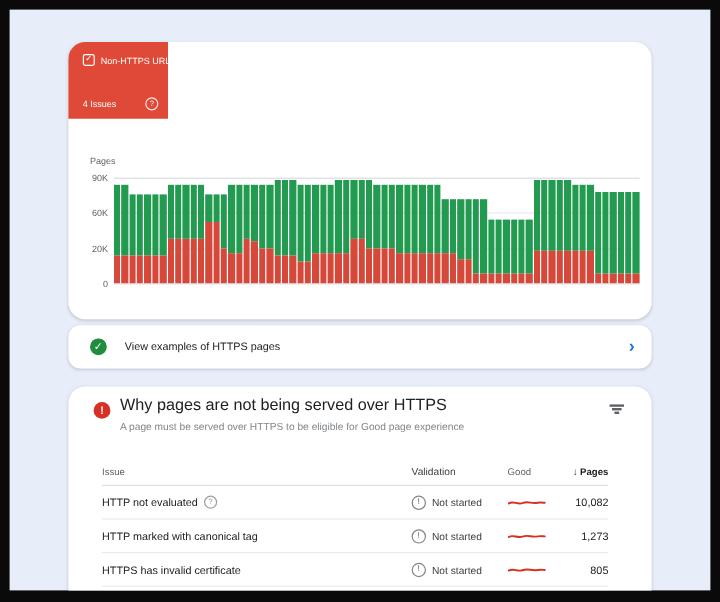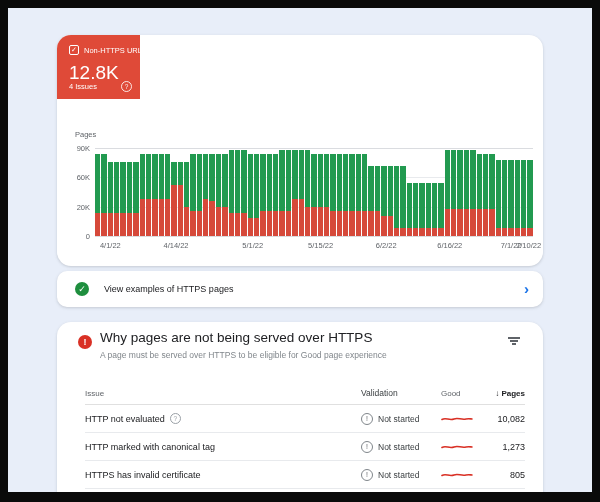--- a/index.html
+++ b/index.html
@@ -50,21 +50,21 @@
   .error-circle{position:absolute;left:21px;top:13px;width:14px;height:14px;border-radius:50%;
                 background:#d93025;color:#fff;font-size:9px;line-height:14px;text-align:center;font-weight:bold;}
   .issues-title{position:absolute;left:43px;top:8px;font-size:13.5px;color:#202124;}
   .issues-subtitle{position:absolute;left:43px;top:28px;font-size:8.5px;color:#80868b;}
   .filter-icon{position:absolute;right:23px;top:15px;width:12px;height:9px;cursor:pointer;}
   .filter-icon i{display:block;background:#5f6368;height:1.5px;margin:0 auto 1.5px auto;}
   .filter-icon i:nth-child(1){width:12px;}
   .filter-icon i:nth-child(2){width:8px;}
   .filter-icon i:nth-child(3){width:4px;}
 
-  .table{position:absolute;left:28px;right:18px;top:60px;}
+  .table{position:absolute;left:28px;right:36px;top:60px;}
   .t-head{display:flex;align-items:center;height:22px;font-size:8px;color:#5f6368;
           border-bottom:1px solid #e0e0e0;}
   .t-row{display:flex;align-items:center;height:27px;border-bottom:1px solid #e8eaed;
          font-size:9px;color:#202124;}
   .c-issue{flex:1;display:flex;align-items:center;gap:5px;}
   .c-val{width:80px;display:flex;align-items:center;gap:5px;font-size:8.5px;color:#3c4043;}
   .c-trend{width:48px;}
   .c-pages{width:36px;text-align:right;white-space:nowrap;}
   .t-head .c-pages{color:#202124;font-weight:bold;font-size:8px;}
   .help-circle{width:9px;height:9px;border:1px solid #9aa0a6;border-radius:50%;color:#9aa0a6;
@@ -78,21 +78,20 @@
 
 <div class="viewport">
 
   <div class="card chart-card">
 
     <div class="metric-card m-red">
       <div class="m-head">
         <span class="checkbox">✓</span>
         <span>Non-HTTPS URLs</span>
       </div>
-      <div class="m-value">12.8K</div>
       <div class="m-sub">4 Issues</div>
       <div class="m-help">?</div>
     </div>
 
 
     <div class="pages-label">Pages</div>
     <span class="ytick" style="top: 109px;">90K</span>
       <span class="ytick" style="top: 138.333px;">60K</span>
       <span class="ytick" style="top: 167.667px;">20K</span>
       <span class="ytick" style="top: 197px;">0</span>
@@ -378,30 +377,20 @@
             <div class="seg-green" style="flex-grow: 70;"></div>
             <div class="seg-red" style="flex-grow: 8;"></div>
           </div>
           <div class="bar" style="height: 86.6667%;">
             <div class="seg-green" style="flex-grow: 70;"></div>
             <div class="seg-red" style="flex-grow: 8;"></div>
           </div>
         </div>
     </div>
 
-    <div class="xticks" id="xticks">
-        <span class="xtick" style="left: 3.5%;">4/1/22</span>
-        <span class="xtick" style="left: 18.5%;">4/14/22</span>
-        <span class="xtick" style="left: 36%;">5/1/22</span>
-        <span class="xtick" style="left: 51.5%;">5/15/22</span>
-        <span class="xtick" style="left: 66.5%;">6/2/22</span>
-        <span class="xtick" style="left: 81%;">6/16/22</span>
-        <span class="xtick" style="left: 95%;">7/1/22</span>
-        <span class="xtick" style="left: 99%;">7/10/22</span>
-      </div>
   </div>
 
   <div class="card examples-card">
     <span class="check-circle">✓</span>
     <span class="examples-label">View examples of HTTPS pages</span>
     <span class="chevron">›</span>
   </div>
 
   <div class="card issues-card">
     <span class="error-circle">!</span>

